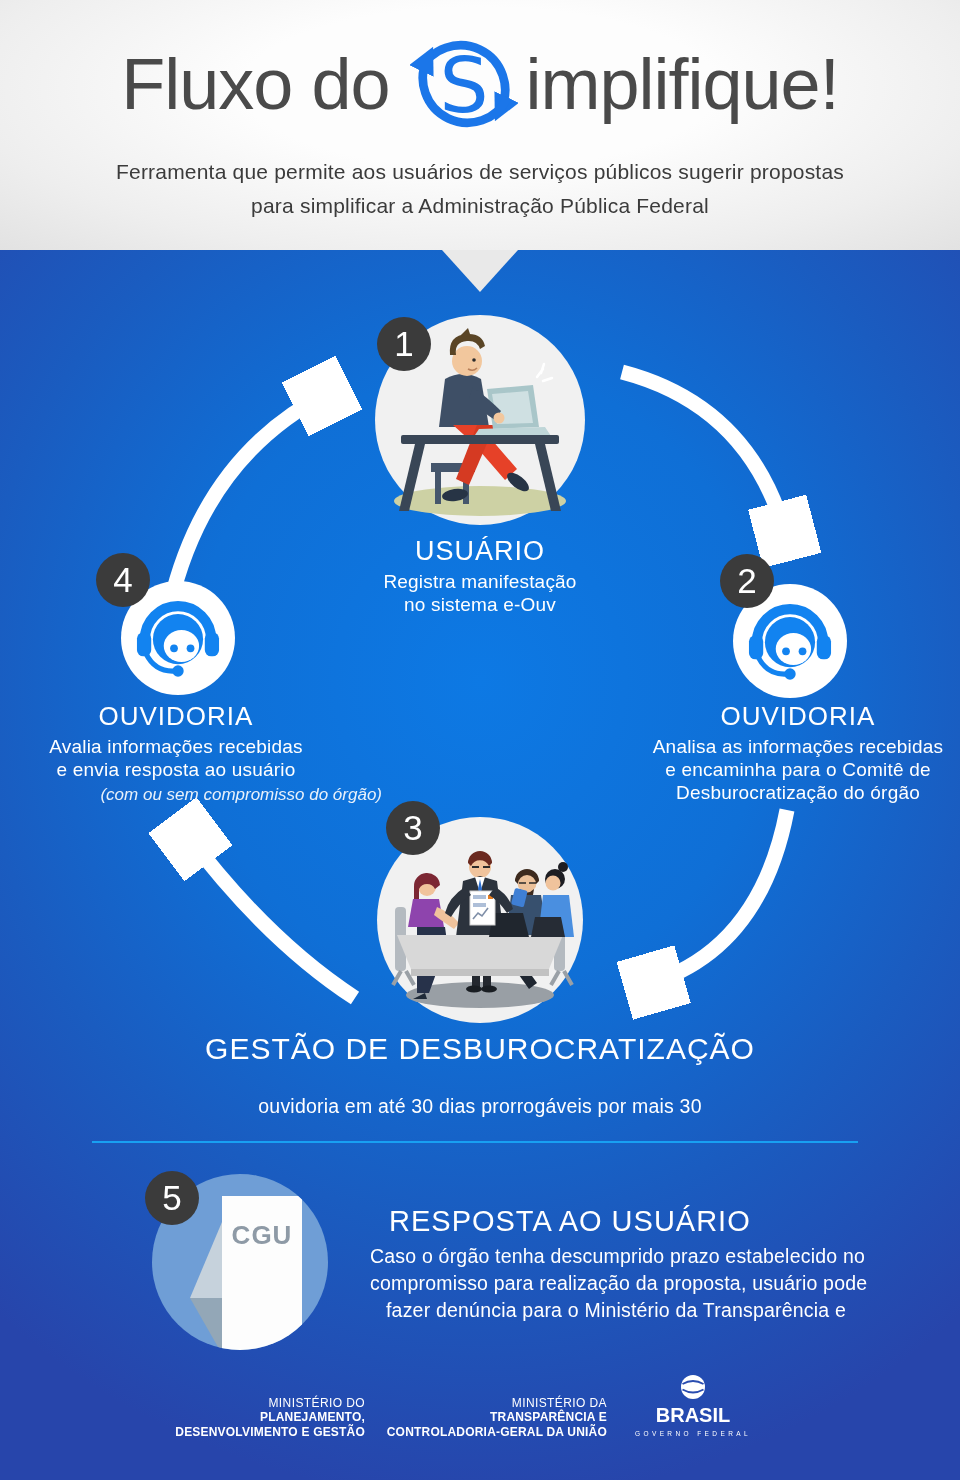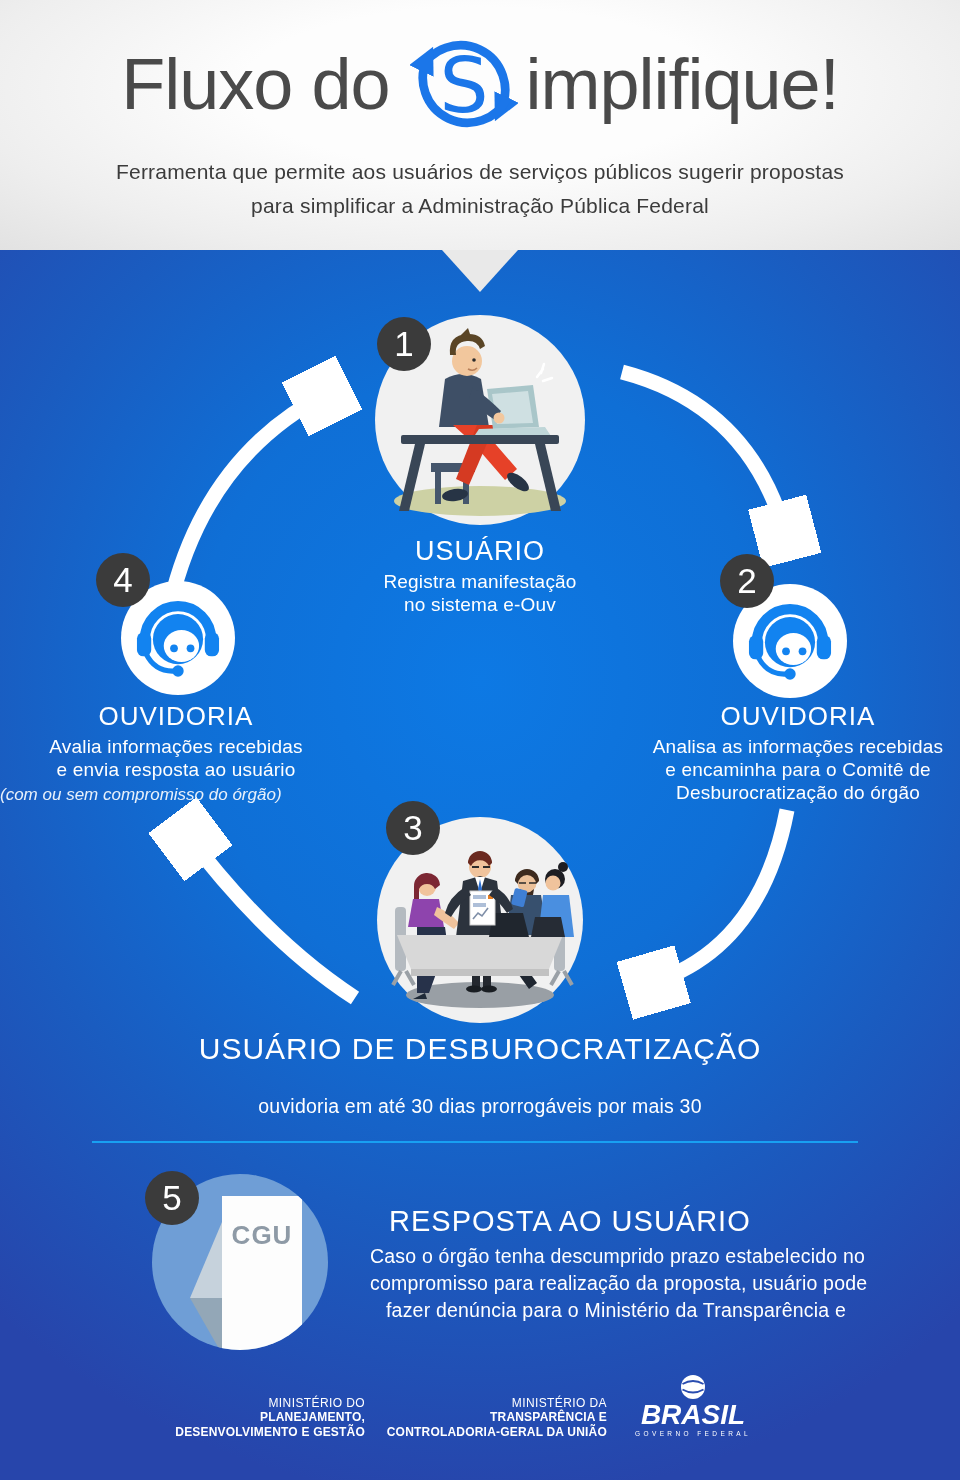--- a/index.html
+++ b/index.html
@@ -35,31 +35,31 @@
     background:#3b3b3b;color:#fff;display:flex;align-items:center;justify-content:center;
     font-size:35px;font-weight:300;z-index:6;
   }
   .big-circle{position:absolute;z-index:4;}
   .small-circle{position:absolute;z-index:4;border-radius:50%;}
   .step-title{
     position:absolute;color:#fff;text-align:center;letter-spacing:1px;
     font-size:27px;z-index:5;
   }
   .step-line{position:absolute;color:#fff;text-align:center;font-size:19px;z-index:5;letter-spacing:0.2px;}
-  .step-note{position:absolute;color:#e8f1fb;text-align:left;font-size:17px;font-style:italic;z-index:5;}
+  .step-note{position:absolute;color:#e8f1fb;text-align:right;font-size:17px;font-style:italic;z-index:5;padding-left:30px;}
   .divider{position:absolute;left:92px;top:1141px;width:766px;height:2px;background:#18a0f2;z-index:3;}
   
   .resp-head{position:absolute;left:370px;top:1205px;color:#fff;font-size:29px;letter-spacing:1px;z-index:5;margin-left:19px;}
   .resp-line{position:absolute;left:370px;color:#fff;font-size:19.5px;letter-spacing:0.2px;z-index:5;}
   
   .ministry{position:absolute;top:1396px;width:280px;text-align:right;color:#fff;z-index:5;}
   .m-light{font-size:12px;line-height:14px;letter-spacing:0.4px;}
   .m-bold{font-size:12px;line-height:15px;font-weight:bold;letter-spacing:0.2px;}
   .brasil{position:absolute;left:628px;top:1372px;width:130px;text-align:center;color:#fff;z-index:5;}
-  .brasil-word{font-size:28px;font-weight:bold;font-style:italic;letter-spacing:0px;line-height:26px;}
+  .brasil-word{font-size:20px;font-weight:bold;letter-spacing:0px;line-height:26px;}
   .brasil-sub{font-size:6.5px;letter-spacing:3.4px;margin-top:2px;}
 </style>
 </head>
 <body>
 
 <div id="canvas">
 
   <div class="header">
     <div class="title-row">
       <span class="title-part">Fluxo do</span>
@@ -218,21 +218,21 @@
         <rect x="93" y="74" width="25" height="34" fill="#ffffff" stroke="#cfcfcf"></rect>
         <rect x="96" y="78" width="13" height="4" fill="#aebfd8"></rect>
         <rect x="96" y="86" width="13" height="4" fill="#aebfd8"></rect>
         <rect x="111" y="78" width="5" height="4" fill="#e67e22"></rect>
         <path d="M96 102 l5 -6 l4 3 l6 -8" stroke="#7f8fa8" stroke-width="1.6" fill="none"></path>
       </g>
       <path d="M88 70 q-16 10 -20 26 l6 4 q8 -14 20 -22 z" fill="#2c333d"></path>
       <path d="M118 70 q14 8 18 22 l-6 4 q-8 -12 -18 -18 z" fill="#2c333d"></path>
     </svg>
   </div>
-  <div class="step-title" style="left:130px;top:1032px;width:700px;font-size:30px;">USUÁRIO DE DESBUROCRATIZAÇÃO</div>
+  <div class="step-title" style="left:130px;top:1032px;width:700px;font-size:30px;">GESTÃO DE DESBUROCRATIZAÇÃO</div>
   <div class="step-line" style="left:180px;top:1095px;width:600px;font-size:19.5px;">ouvidoria em até 30 dias prorrogáveis por mais 30</div>
 
   <div class="divider"></div>
 
   <div class="badge" style="left:145px;top:1171px;">5</div>
   <div class="big-circle" style="left:152px;top:1174px;">
     <svg width="176" height="176" viewBox="0 0 176 176">
       <defs>
           <clipPath id="cguclip">
             <circle cx="88" cy="88" r="88"></circle>

